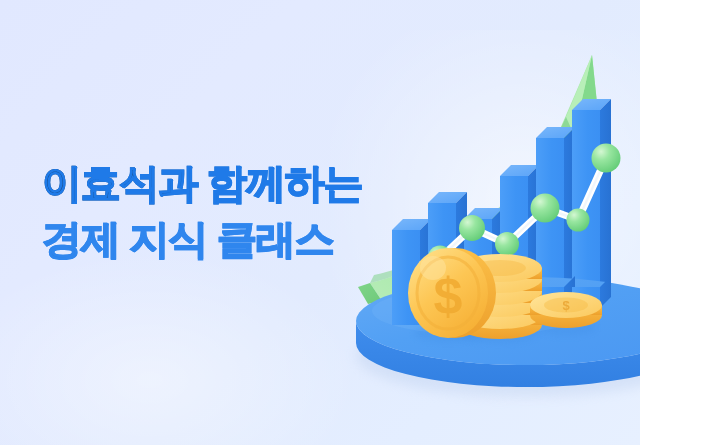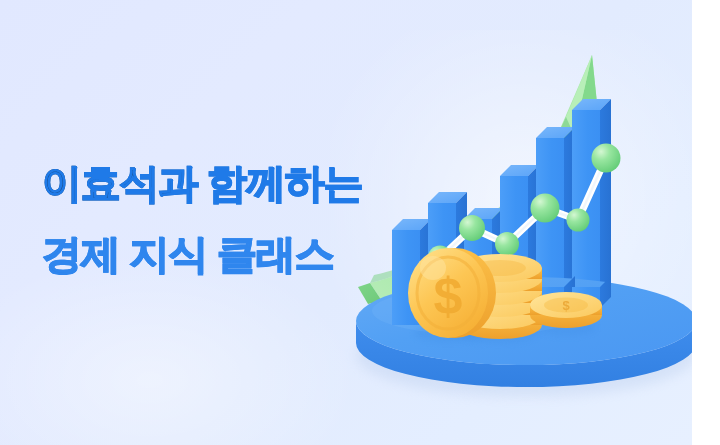--- a/index.html
+++ b/index.html
@@ -2,21 +2,21 @@
 <html><head>
 <meta charset="utf-8">
 <title>banner</title>
 <style>
   html,body{margin:0;padding:0;}
   body{
     width:720px;height:445px;overflow:hidden;
     font-family:"Liberation Sans","DejaVu Sans",sans-serif;
   }
   #banner{
-    position:relative;width:692px;height:445px;overflow:hidden;
+    position:relative;width:640px;height:445px;overflow:hidden;
     background:linear-gradient(135deg,#e1e8ff 0%,#e3eaff 28%,#e2ebfe 55%,#e4eeff 78%,#e7f0ff 100%);
   }
   
   #glow{
     position:absolute;left:330px;top:30px;width:400px;height:380px;
     background:radial-gradient(ellipse at 48% 45%,rgba(255,255,255,.55) 0%,rgba(255,255,255,.18) 45%,rgba(255,255,255,0) 72%);
     pointer-events:none;
   }
   #glow2{
     position:absolute;left:-60px;top:250px;width:420px;height:260px;
@@ -39,21 +39,21 @@
     -webkit-text-stroke:1.4px currentColor;
   }
   #hl1{
     color:#1f7ae8;
     background:linear-gradient(90deg,#123a63 0%,#17477a 16%,#1c5ea8 34%,#2279d6 56%,#2f86ee 76%,#3a8cf2 100%);
     -webkit-background-clip:text;background-clip:text;
     -webkit-text-fill-color:transparent;
     padding-bottom:3px;
   }
   #hl2{
-    margin-top:28px;
+    margin-top:13px;
     color:#2f86ee;
     background:linear-gradient(90deg,#2a7fe2 0%,#2f86ee 30%,#3389f1 70%,#3a8df3 100%);
     -webkit-background-clip:text;background-clip:text;
     -webkit-text-fill-color:transparent;
   }
 
   
   #art{position:absolute;left:330px;top:25px;width:390px;height:400px;}
   #art svg{display:block;}
 </style>

